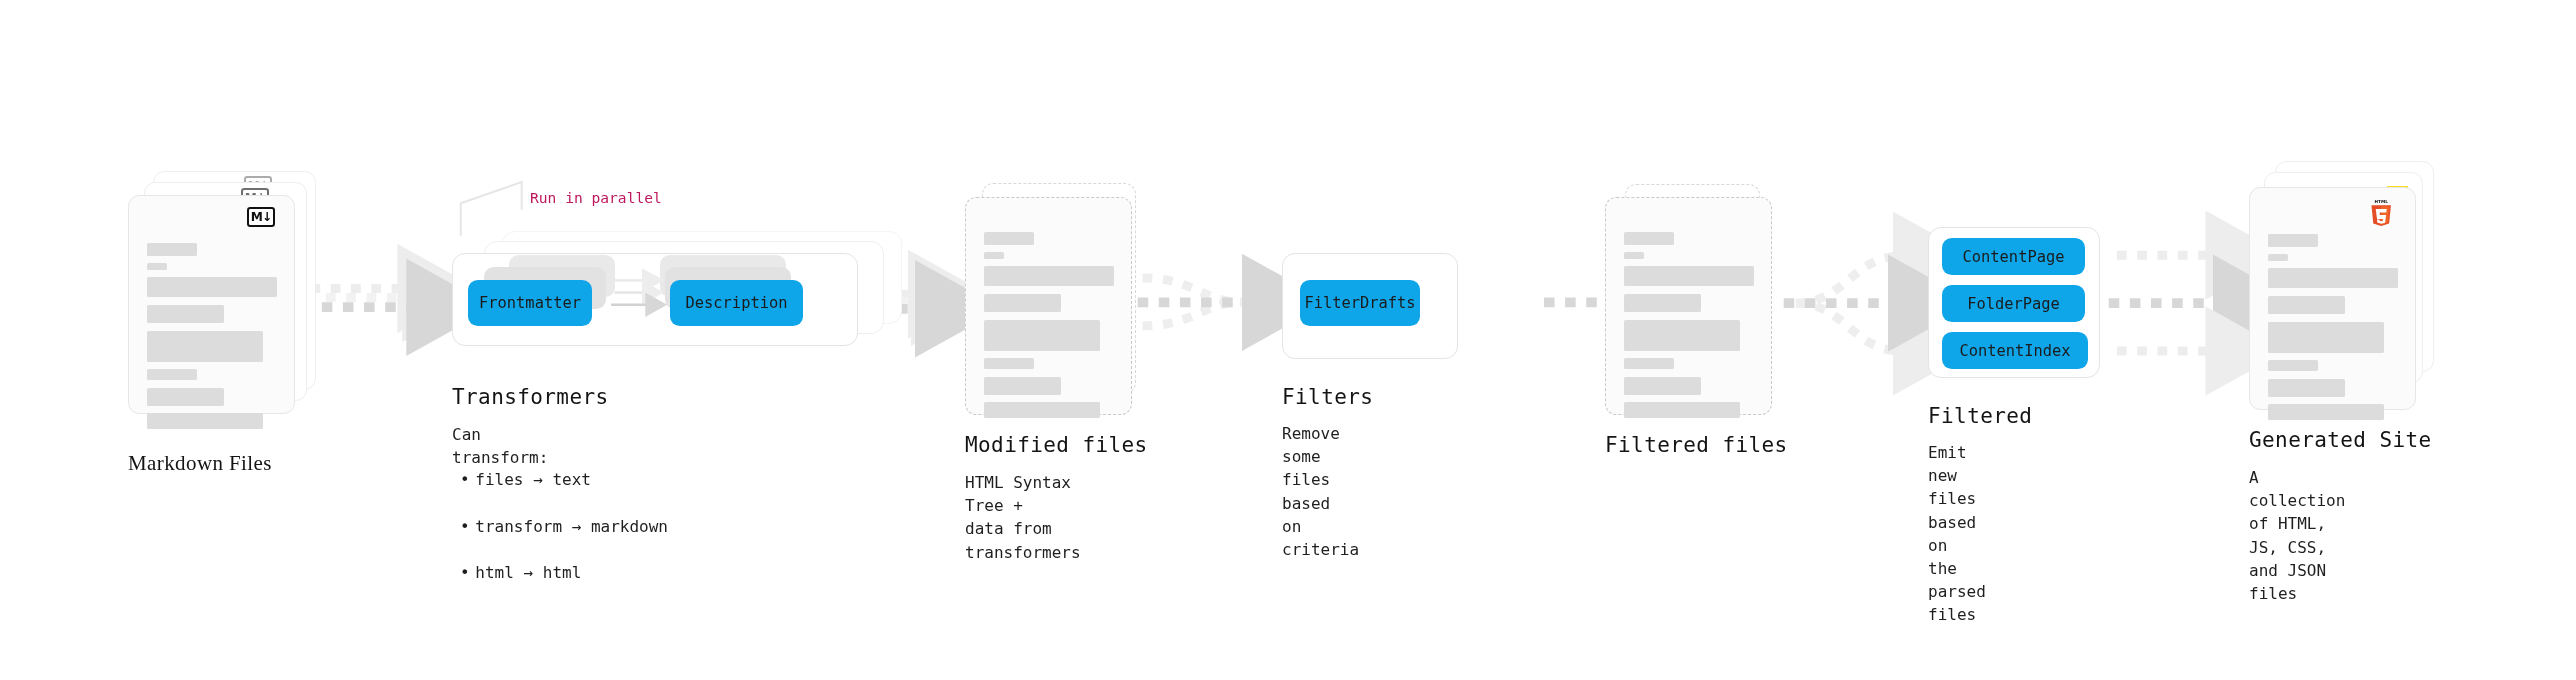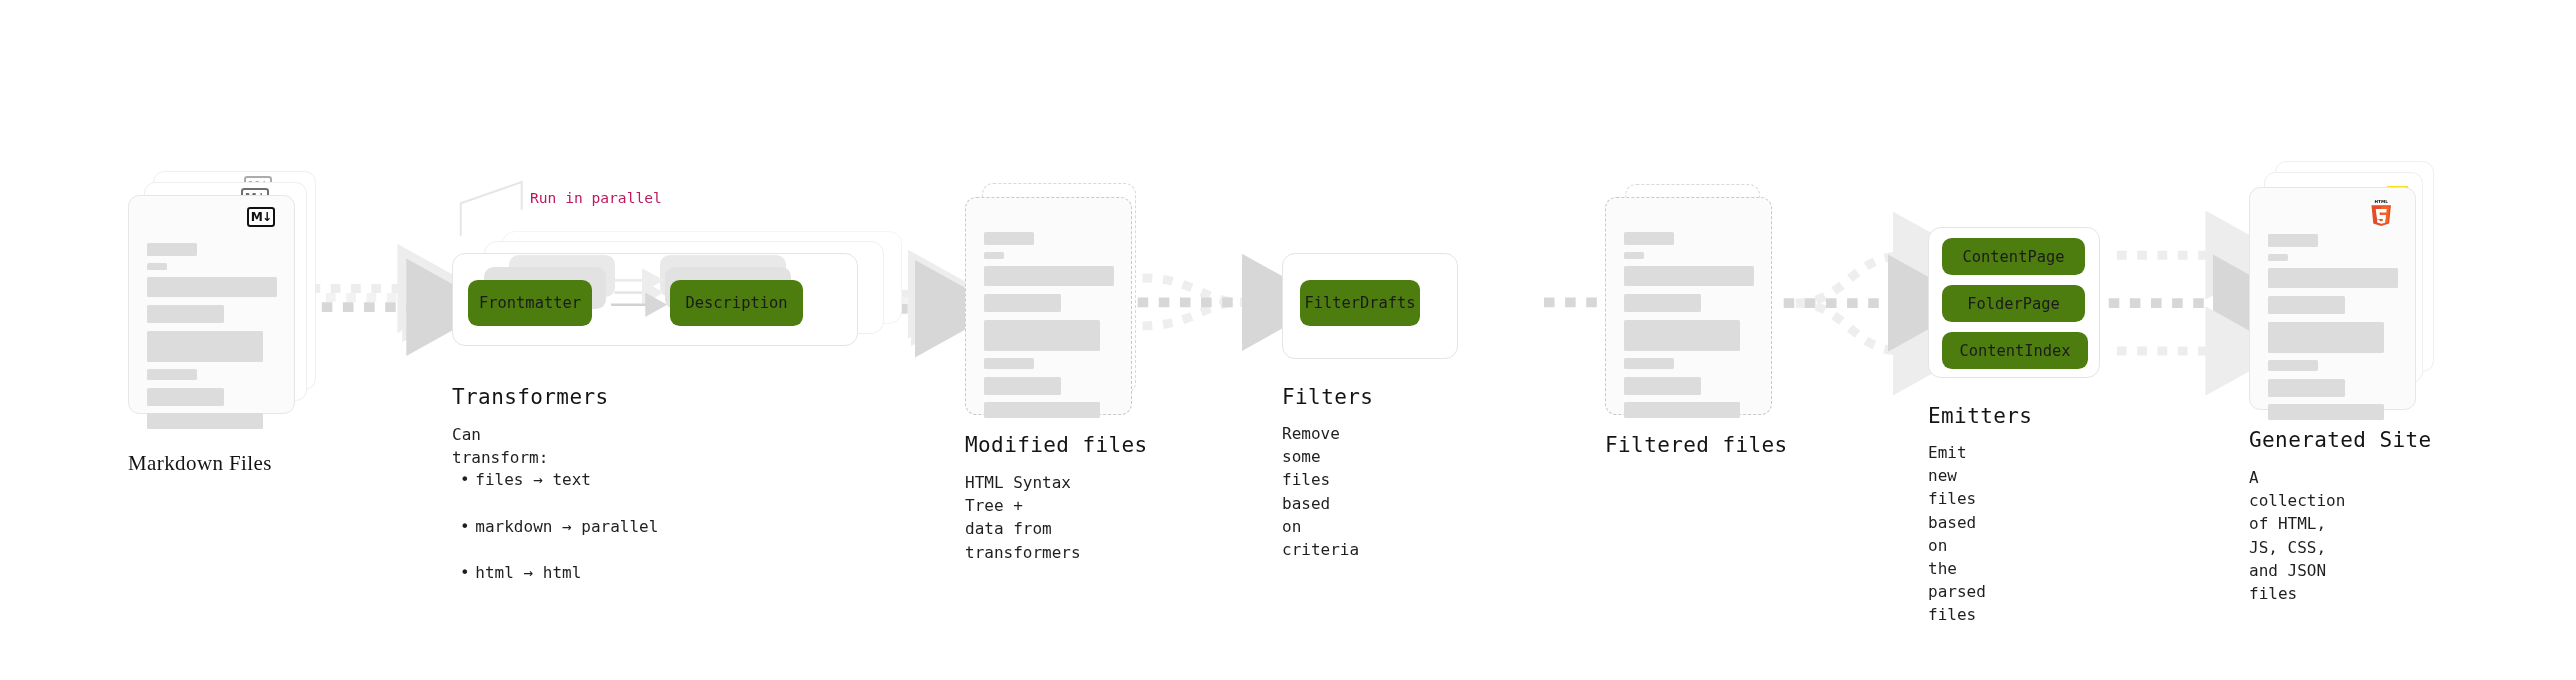--- a/index.html
+++ b/index.html
@@ -35,21 +35,21 @@
     font-family:"DejaVu Sans","Liberation Sans",sans-serif;font-size:4.9px;font-weight:bold;color:#111;}
   .jsbadge{position:absolute;width:21px;height:15.4px;background:#f7df1e;}
 
   
   .gbox{position:absolute;box-sizing:border-box;border-radius:13px;
         border:1.6px solid #e4e4e4;background:#ffffff;}
   .gbox.faint{border-color:#efefef;}
   .gbox.fainter{border-color:#f4f4f4;}
 
   .chip{position:absolute;box-sizing:border-box;border-radius:9.8px;
-        background:#4d7c0f;display:flex;align-items:center;justify-content:center;
+        background:#0ea5e9;display:flex;align-items:center;justify-content:center;
         font-size:15.4px;color:#1b1b1b;white-space:nowrap;}
   .chip.g1{background:#e9e9e9;color:transparent;}
   .chip.g2{background:#e2e2e2;color:transparent;}
 
   
   .title{position:absolute;font-size:21px;color:#141414;white-space:nowrap;letter-spacing:0.4px;}
   .sub{position:absolute;font-size:16px;color:#1f1f1f;line-height:1.45;white-space:pre-line;}
   .runlabel{position:absolute;font-size:14.6px;color:#be185d;white-space:nowrap;}
 
   .li{margin:0;padding:0;list-style:none;}
@@ -153,21 +153,21 @@
       <path d="M752,375 L797,375" stroke="#d2d2d2" stroke-width="3" fill="none" marker-end="url(#ah)"></path>
     </svg>
 
     <div class="chip" style="left:468px;top:280px;width:124px;height:46px;">Frontmatter</div>
     <div class="chip" style="left:670px;top:280px;width:133px;height:46px;">Description</div>
 
     <div class="title" style="left:452px;top:385px;">Transformers</div>
     <div class="sub" style="left:452px;top:423px;">Can transform:</div>
     <ul class="li sub" style="left:460px;top:445px;">
       <li>files → text</li>
-      <li>markdown → parallel</li>
+      <li>transform → markdown</li>
       <li>html → html</li>
     </ul>
   </div>
 
   <div class="node">
     <div class="doccard ghostdash" style="left:982px;top:183px;width:154px;height:211px;"></div>
     <div class="doccard dashed" style="left:965px;top:197px;width:167px;height:218px;">
       <div class="bars" style="top:34px;">
         <div class="bar" style="width:50px;height:13px;"></div>
         <div class="bar" style="width:19.5px;height:6.5px;"></div>
@@ -209,21 +209,21 @@
     </div>
     <div class="title" style="left:1605px;top:433px;">Filtered files</div>
   </div>
 
   <div class="node">
     <div class="gbox" style="left:1928px;top:227px;width:172px;height:151px;"></div>
     <div class="chip" style="left:1942px;top:238px;width:143px;height:37px;">ContentPage</div>
     <div class="chip" style="left:1942px;top:285px;width:143px;height:37px;">FolderPage</div>
     <div class="chip" style="left:1942px;top:332px;width:146px;height:37px;">ContentIndex</div>
 
-    <div class="title" style="left:1928px;top:404px;">Emitters</div>
+    <div class="title" style="left:1928px;top:404px;">Filtered</div>
     <div class="sub" style="left:1928px;top:441px;">Emit new files based on
 the parsed files</div>
   </div>
 
   <div class="node">
     <div class="doccard ghost" style="left:2275px;top:161px;width:159px;height:211px;"></div>
     <div class="cssbadge" style="left:2389px;top:178px;">
       <span class="t">CSS</span>
     </div>
 

